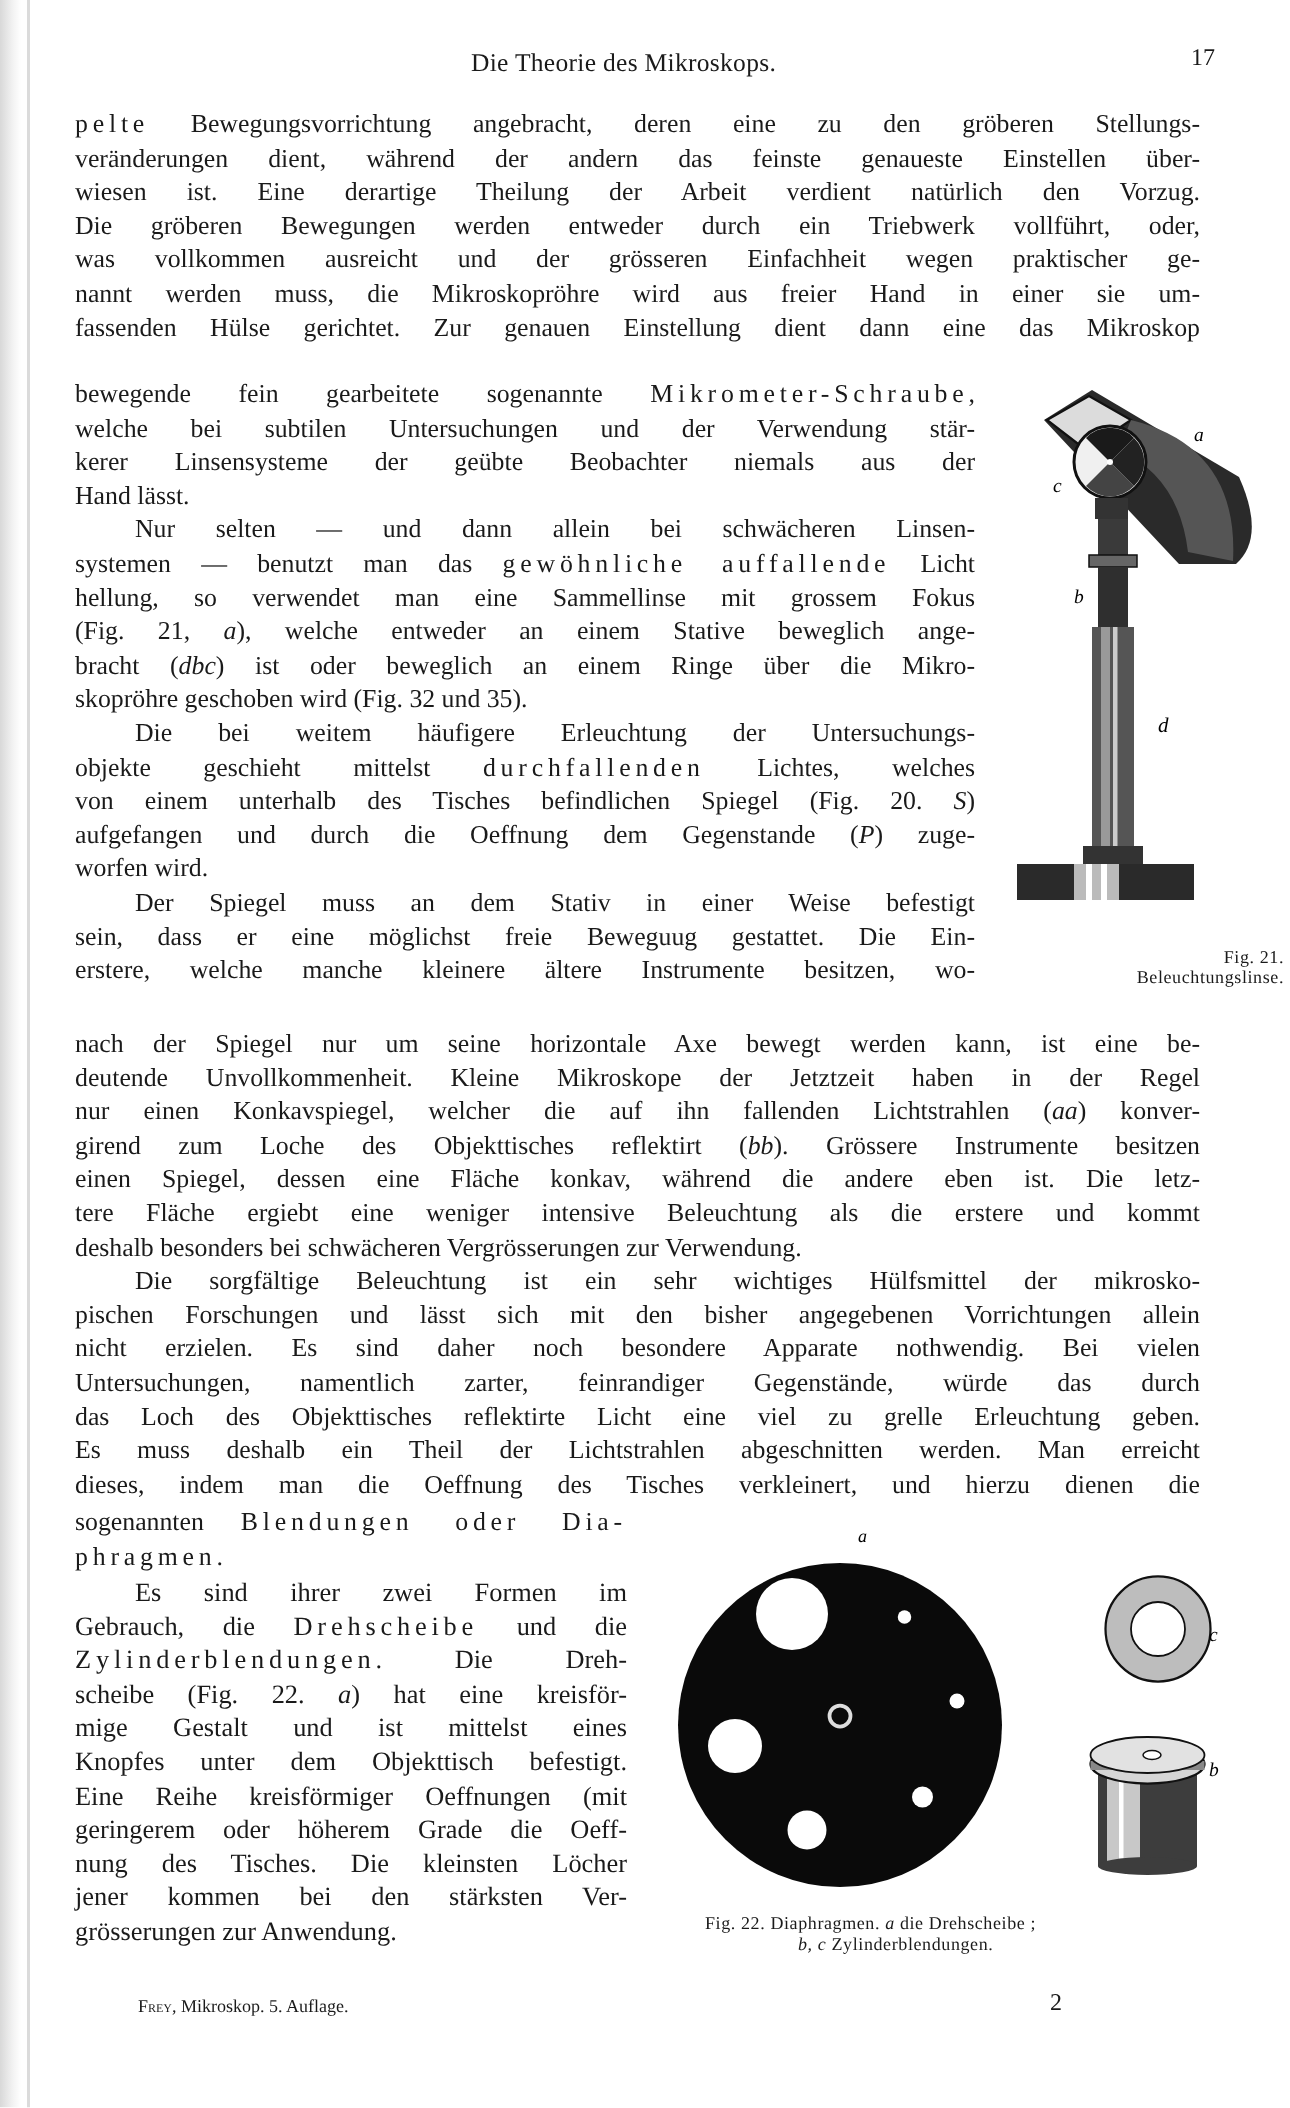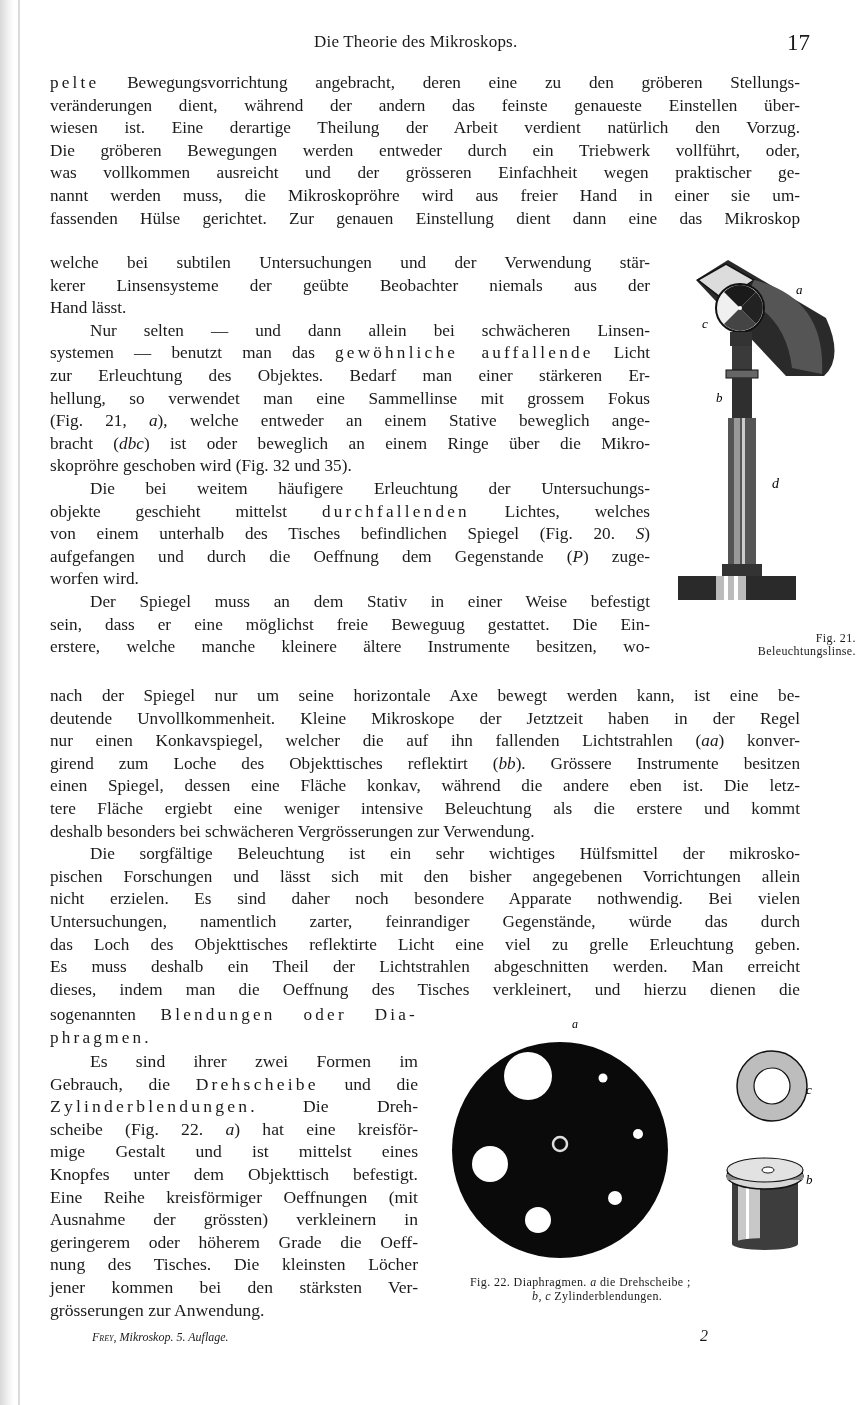--- a/index.html
+++ b/index.html
@@ -7,41 +7,41 @@
     width: 860px; height: 1405px; background: #ffffff; position: relative; overflow: hidden;
     font-family: "Liberation Serif", "DejaVu Serif", serif; color: #1a1a1a;
   }
   .binding {
     position: absolute; left: 0; top: 0; width: 14px; height: 1405px;
     background: linear-gradient(to right, #d8d8d8, #f2f2f2 60%, #ffffff);
   }
   .binding-line { position: absolute; left: 18px; top: 0; width: 2px; height: 1405px; background: #b8b8b8; opacity: .5; }
   .header { position: absolute; top: 30px; left: 60px; width: 750px; height: 28px; }
   .running-title { position: absolute; left: 254px; top: 2px; font-size: 17px; letter-spacing: .2px; }
-  .page-number { position: absolute; right: 0; top: 0; font-size: 23px; }
+  .page-number { position: absolute; right: 0; top: 0; font-size: 16px; }
   .p { position: absolute; left: 50px; font-size: 17.2px; line-height: 22.6px; text-align: justify; text-align-last: justify; white-space: nowrap; }
   .line { display: block; height: 22.6px; text-align: justify; text-align-last: justify; }
   .line.last { text-align-last: left; }
   .sp { letter-spacing: 3.2px; }
   .it { font-style: italic; }
 
   
   #block1 { top: 72px; width: 750px; }
   #block2 { top: 252px; width: 600px; }
   #block3 { top: 685px; width: 750px; }
   #block4 { top: 1004px; width: 368px; }
   #block5 { top: 1050px; width: 368px; font-size: 17.6px; }
 
   .fig21 { position: absolute; left: 676px; top: 258px; width: 170px; height: 352px; }
   .fig21-caption { position: absolute; left: 676px; top: 632px; width: 180px; text-align: right; font-size: 12px; line-height: 13px; letter-spacing: .4px; }
   .fig22 { position: absolute; left: 450px; top: 1014px; width: 410px; height: 256px; }
   .fig22-caption { position: absolute; left: 470px; top: 1276px; width: 360px; font-size: 12px; line-height: 13.5px; letter-spacing: .4px; }
   .fig22-caption .l2 { padding-left: 62px; }
 
-  .footer { position: absolute; top: 1330px; left: 92px; width: 640px; font-size: 12px; font-style: italic; }
+  .footer { position: absolute; top: 1330px; left: 92px; width: 640px; font-size: 12px; }
   .footer .sig { position: absolute; right: 24px; top: -3px; font-size: 16px; }
   .smallcaps { font-variant: small-caps; }
   svg text { font-family: "Liberation Serif", serif; font-style: italic; }
 </style>
 </head>
 <body>
 
 <div class="binding"></div>
 <div class="binding-line"></div>
 
@@ -54,26 +54,26 @@
   <span class="line"><span class="sp">pelte</span><span> Bewegungsvorrichtung angebracht, deren eine zu den gröberen Stellungs-</span></span>
   <span class="line">veränderungen dient, während der andern das feinste genaueste Einstellen über-</span>
   <span class="line">wiesen ist. Eine derartige Theilung der Arbeit verdient natürlich den Vorzug.</span>
   <span class="line">Die gröberen Bewegungen werden entweder durch ein Triebwerk vollführt, oder,</span>
   <span class="line">was vollkommen ausreicht und der grösseren Einfachheit wegen praktischer ge-</span>
   <span class="line">nannt werden muss, die Mikroskopröhre wird aus freier Hand in einer sie um-</span>
   <span class="line">fassenden Hülse gerichtet. Zur genauen Einstellung dient dann eine das Mikroskop</span>
 </div>
 
 <div class="p" id="block2">
+  <span class="line"><span>bewegende fein gearbeitete sogenannte </span><span class="sp">Mikrometer-Schraube</span><span>,</span></span>
   <span class="line">welche bei subtilen Untersuchungen und der Verwendung stär-</span>
   <span class="line">kerer Linsensysteme der geübte Beobachter niemals aus der</span>
   <span class="line last">Hand lässt.</span>
   <span class="line" style="padding-left:40px">Nur selten — und dann allein bei schwächeren Linsen-</span>
   <span class="line"><span>systemen — benutzt man das </span><span class="sp">gewöhnliche auffallende</span><span> Licht</span></span>
-  <span class="line">zur Erleuchtung des Objektes. Bedarf man einer stärkeren Er-</span>
   <span class="line">hellung, so verwendet man eine Sammellinse mit grossem Fokus</span>
   <span class="line"><span>(Fig. 21, </span><span class="it">a</span><span>), welche entweder an einem Stative beweglich ange-</span></span>
   <span class="line"><span>bracht (</span><span class="it">dbc</span><span>) ist oder beweglich an einem Ringe über die Mikro-</span></span>
   <span class="line last">skopröhre geschoben wird (Fig. 32 und 35).</span>
   <span class="line" style="padding-left:40px">Die bei weitem häufigere Erleuchtung der Untersuchungs-</span>
   <span class="line"><span>objekte geschieht mittelst </span><span class="sp">durchfallenden</span><span> Lichtes, welches</span></span>
   <span class="line"><span>von einem unterhalb des Tisches befindlichen Spiegel (Fig. 20. </span><span class="it">S</span><span>)</span></span>
   <span class="line"><span>aufgefangen und durch die Oeffnung dem Gegenstande (</span><span class="it">P</span><span>) zuge-</span></span>
   <span class="line last">worfen wird.</span>
   <span class="line" style="padding-left:40px">Der Spiegel muss an dem Stativ in einer Weise befestigt</span>
@@ -143,21 +143,20 @@
 </div>
 
 <div class="p" id="block5">
   <span class="line" style="padding-left:40px">Es sind ihrer zwei Formen im</span>
   <span class="line"><span>Gebrauch, die </span><span class="sp">Drehscheibe</span><span> und die</span></span>
   <span class="line"><span class="sp">Zylinderblendungen</span><span>. Die Dreh-</span></span>
   <span class="line"><span>scheibe (Fig. 22. </span><span class="it">a</span><span>) hat eine kreisför-</span></span>
   <span class="line">mige Gestalt und ist mittelst eines</span>
   <span class="line">Knopfes unter dem Objekttisch befestigt.</span>
   <span class="line">Eine Reihe kreisförmiger Oeffnungen (mit</span>
-  <span class="line">Ausnahme der grössten) verkleinern in</span>
   <span class="line">geringerem oder höherem Grade die Oeff-</span>
   <span class="line">nung des Tisches. Die kleinsten Löcher</span>
   <span class="line">jener kommen bei den stärksten Ver-</span>
   <span class="line last">grösserungen zur Anwendung.</span>
 </div>
 
 <svg class="fig22" viewBox="0 0 410 256">
   <text x="122" y="14" font-size="12">a</text>
   <g>
     <circle cx="110" cy="136" r="108" fill="#0a0a0a"></circle>

